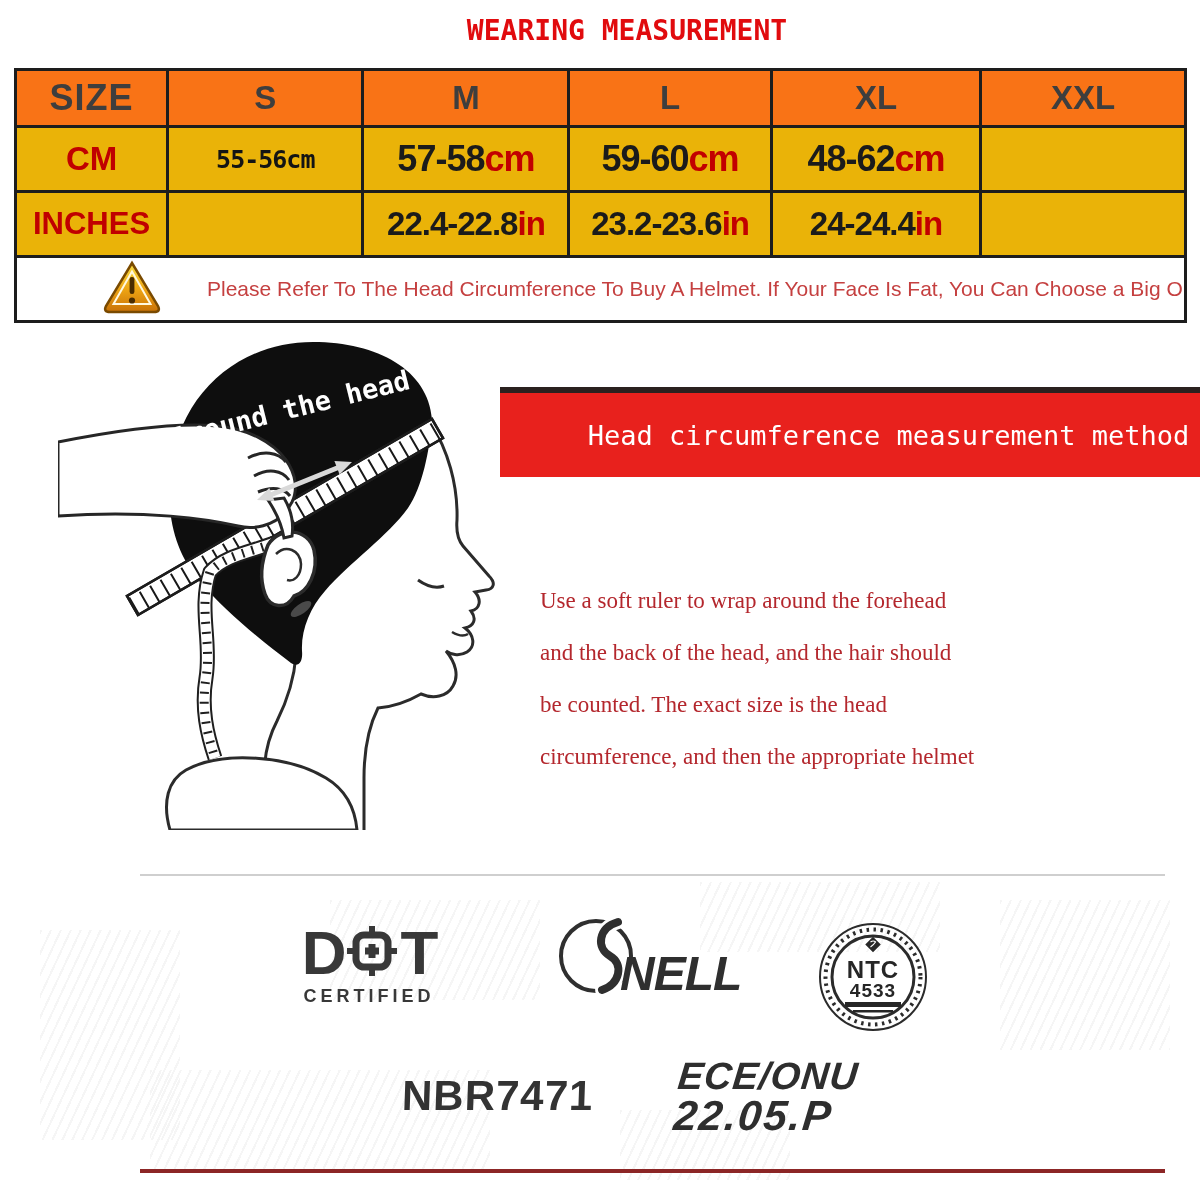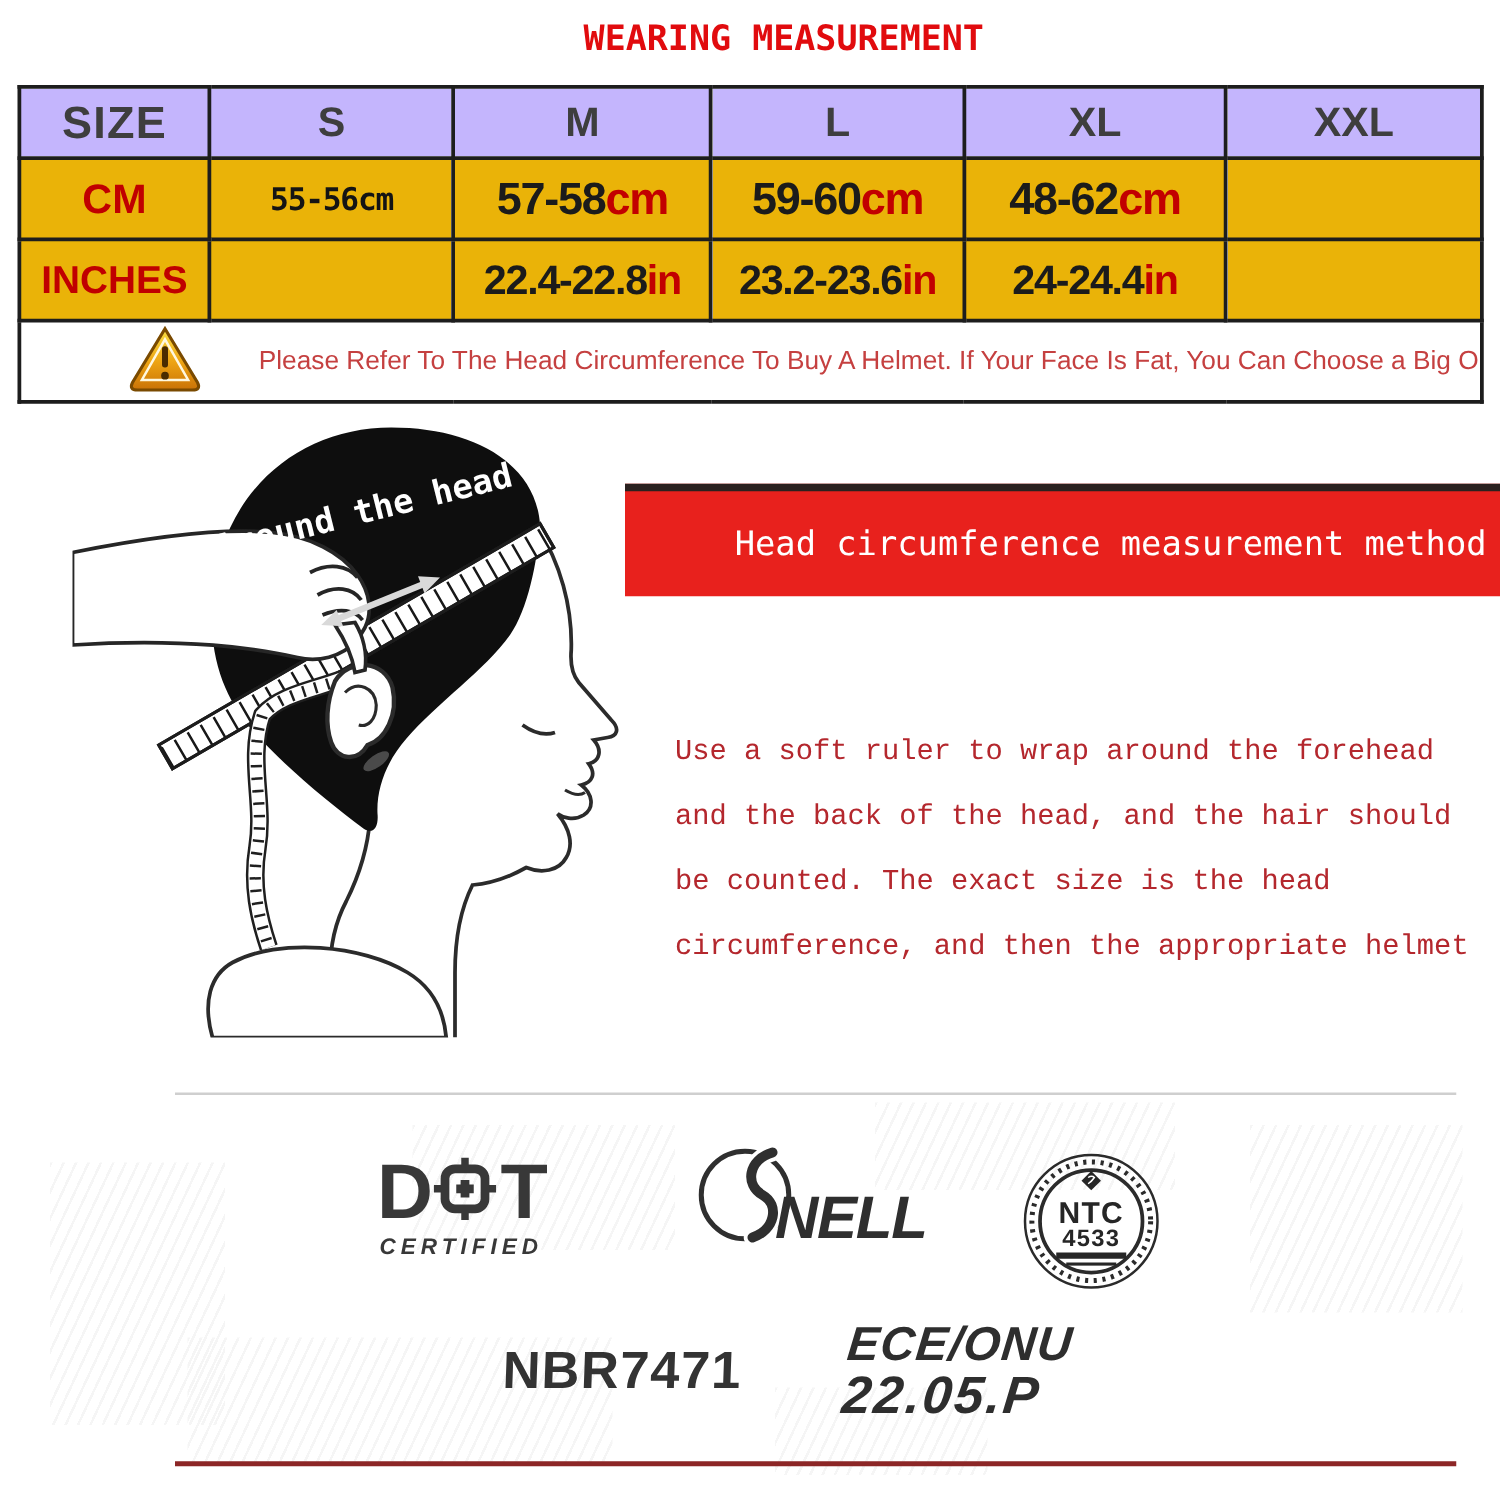--- a/index.html
+++ b/index.html
@@ -7,49 +7,49 @@
           font-family:"Liberation Sans",sans-serif;}
 
   
   .title{position:absolute;top:14px;left:0;width:1200px;box-sizing:border-box;padding-left:54px;
          text-align:center;font-family:"DejaVu Sans Mono",monospace;font-weight:bold;
          font-size:28px;color:#e10b0e;letter-spacing:0;white-space:nowrap;}
 
   
   table.size{position:absolute;left:14px;top:68px;width:1173px;border-collapse:collapse;table-layout:fixed;}
   table.size td{border:3px solid #1d1d1d;text-align:center;vertical-align:middle;padding:0;overflow:hidden;}
-  tr.hdr td{background:#c4b5fd;color:#3e3e3e;font-weight:bold;font-size:33px;height:54px;}
+  tr.hdr td{background:#f97316;color:#3e3e3e;font-weight:bold;font-size:33px;height:54px;}
   tr.hdr td.size-label{font-size:36px;letter-spacing:1px;}
   tr.vals td{height:62px;background:#eab308;}
   .row-label{color:#c00000;font-weight:bold;font-size:33px;}
   .mono-val{font-family:"DejaVu Sans Mono",monospace;font-weight:bold;font-size:25px;color:#141414;letter-spacing:-1px;}
   .num{font-weight:bold;font-size:36px;color:#1b1b1b;letter-spacing:-1px;}
   .unit{font-weight:bold;font-size:36px;color:#c20000;letter-spacing:-1px;}
   tr.inch .num,tr.inch .unit{font-size:33px;}
   tr.warn td{height:62px;}
   .warn-wrap{display:flex;align-items:center;padding-left:86px;gap:46px;}
   .warn-text{color:#c54040;font-size:21px;font-weight:normal;white-space:nowrap;text-align:left;}
 
   
   .illu{position:absolute;left:58px;top:330px;width:450px;height:500px;}
   .banner{position:absolute;left:500px;top:387px;width:777px;height:84px;background:#e8211d;
           border-top:6px solid #2a211f;display:flex;align-items:center;justify-content:center;}
   .banner-text{font-family:"DejaVu Sans Mono",monospace;font-size:27px;color:#ffffff;white-space:nowrap;}
-  .method-text{position:absolute;left:540px;top:575px;font-family:Liberation Mono, monospace;
+  .method-text{position:absolute;left:540px;top:575px;font-family:Liberation Serif, serif;
                font-size:23px;line-height:52px;color:#b4272d;white-space:nowrap;}
 
   
   .rule-gray{position:absolute;left:140px;top:874px;width:1025px;height:2px;background:#cfcfcf;}
   .rule-red{position:absolute;left:140px;top:1169px;width:1025px;height:4px;background:#8c2626;}
   .hatch{position:absolute;background:repeating-linear-gradient(115deg,rgba(90,90,90,0.06) 0 2px,rgba(0,0,0,0) 2px 9px);}
 
   .dot-logo{position:absolute;left:274px;top:926px;width:190px;text-align:center;color:#383838;}
   .dot-row{display:flex;align-items:center;justify-content:center;gap:3px;}
   .dot-letter{font-size:62px;line-height:54px;font-weight:bold;letter-spacing:-2px;}
-  .dot-sub{margin-top:6px;font-size:18px;font-weight:bold;letter-spacing:4px;font-style:italic;}
+  .dot-sub{margin-top:6px;font-size:18px;font-weight:bold;letter-spacing:4px;}
 
   .snell-logo{position:absolute;left:558px;top:912px;}
   .ntc-logo{position:absolute;left:816px;top:920px;}
 
   .nbr{position:absolute;left:402px;top:1072px;font-size:42px;font-weight:bold;color:#333;
        letter-spacing:1px;transform:skewX(-2deg);}
   .ece{position:absolute;left:676px;top:1056px;font-weight:bold;font-style:italic;color:#2e2e2e;
        line-height:40px;transform:skewX(-6deg);}
   .ece .l1{font-size:38px;letter-spacing:1px;}
   .ece .l2{font-size:42px;letter-spacing:2px;}

